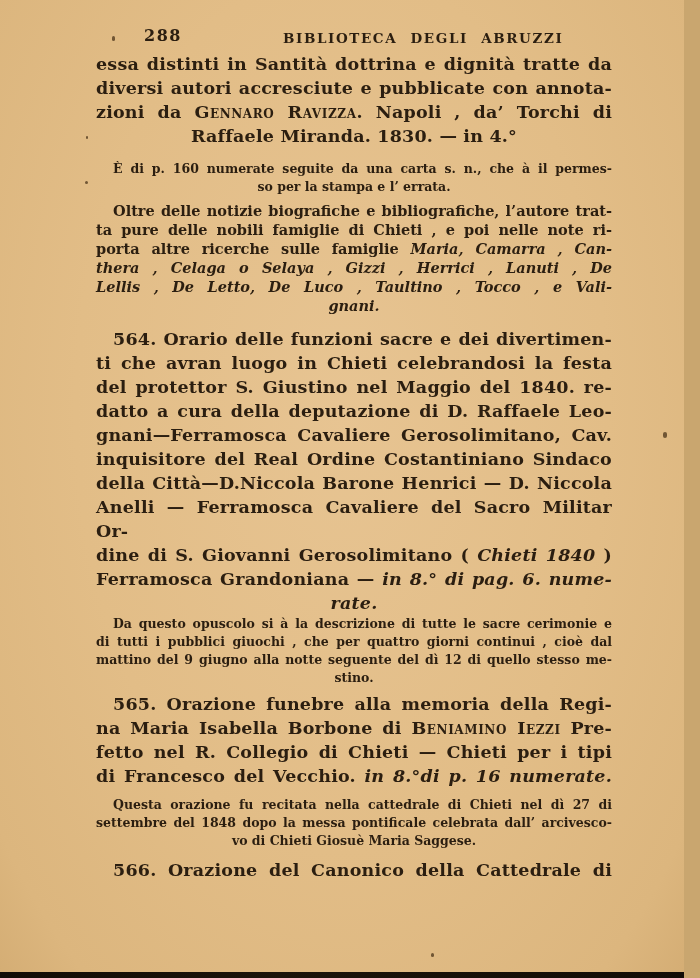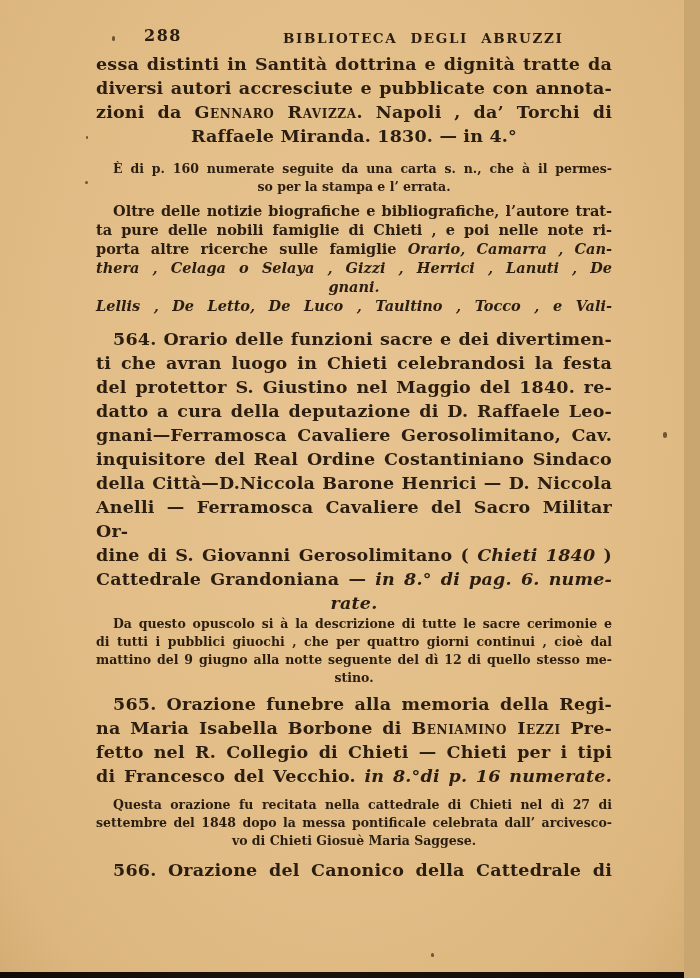--- a/index.html
+++ b/index.html
@@ -61,36 +61,36 @@
         <div class="line just"><span class="s-n">zioni da </span><span class="s-c">Gennaro Ravizza</span><span class="s-n">. Napoli , da’ Torchi di</span></div>
         <div class="line"><span class="s-n">Raffaele Miranda. 1830. — in 4.°</span></div>
       </div>
       <div class="block sz-small mt-b">
         <div class="line just ind"><span class="s-n">È di p. 160 numerate seguite da una carta s. n., che à il permes-</span></div>
         <div class="line"><span class="s-n">so per la stampa e l’ errata.</span></div>
       </div>
       <div class="block sz-mid mt-c">
         <div class="line just ind"><span class="s-n">Oltre delle notizie biografiche e bibliografiche, l’autore trat-</span></div>
         <div class="line just"><span class="s-n">ta pure delle nobili famiglie di Chieti , e poi nelle note ri-</span></div>
-        <div class="line just"><span class="s-n">porta altre ricerche sulle famiglie </span><span class="s-i">Orario, Camarra , Can-</span></div>
+        <div class="line just"><span class="s-n">porta altre ricerche sulle famiglie </span><span class="s-i">Maria, Camarra , Can-</span></div>
         <div class="line just"><span class="s-i">thera , Celaga o Selaya , Gizzi , Herrici , Lanuti , De</span></div>
+        <div class="line just"><span class="s-i">Lellis , De Letto, De Luco , Taultino , Tocco , e Vali-</span></div>
         <div class="line"><span class="s-i">gnani.</span></div>
-        <div class="line just"><span class="s-i">Lellis , De Letto, De Luco , Taultino , Tocco , e Vali-</span></div>
       </div>
       <div class="block sz-body mt-d">
         <div class="line just ind"><span class="s-n">564. Orario delle funzioni sacre e dei divertimen-</span></div>
         <div class="line just"><span class="s-n">ti che avran luogo in Chieti celebrandosi la festa</span></div>
         <div class="line just"><span class="s-n">del protettor S. Giustino nel Maggio del 1840. re-</span></div>
         <div class="line just"><span class="s-n">datto a cura della deputazione di D. Raffaele Leo-</span></div>
         <div class="line just"><span class="s-n">gnani—Ferramosca Cavaliere Gerosolimitano, Cav.</span></div>
         <div class="line just"><span class="s-n">inquisitore del Real Ordine Costantiniano Sindaco</span></div>
         <div class="line just"><span class="s-n">della Città—D.Niccola Barone Henrici — D. Niccola</span></div>
         <div class="line just"><span class="s-n">Anelli — Ferramosca Cavaliere del Sacro Militar Or-</span></div>
         <div class="line just"><span class="s-n">dine di S. Giovanni Gerosolimitano ( </span><span class="s-i">Chieti 1840</span><span class="s-n"> )</span></div>
-        <div class="line just"><span class="s-n">Cattedrale Grandoniana — </span><span class="s-i">in 8.° di pag. 6. nume-</span></div>
+        <div class="line just"><span class="s-n">Ferramosca Grandoniana — </span><span class="s-i">in 8.° di pag. 6. nume-</span></div>
         <div class="line"><span class="s-i">rate.</span></div>
       </div>
       <div class="block sz-small mt-e">
         <div class="line just ind"><span class="s-n">Da questo opuscolo si à la descrizione di tutte le sacre cerimonie e</span></div>
         <div class="line just"><span class="s-n">di tutti i pubblici giuochi , che per quattro giorni continui , cioè dal</span></div>
         <div class="line just"><span class="s-n">mattino del 9 giugno alla notte seguente del dì 12 di quello stesso me-</span></div>
         <div class="line"><span class="s-n">stino.</span></div>
       </div>
       <div class="block sz-body mt-f">
         <div class="line just ind"><span class="s-n">565. Orazione funebre alla memoria della Regi-</span></div>

